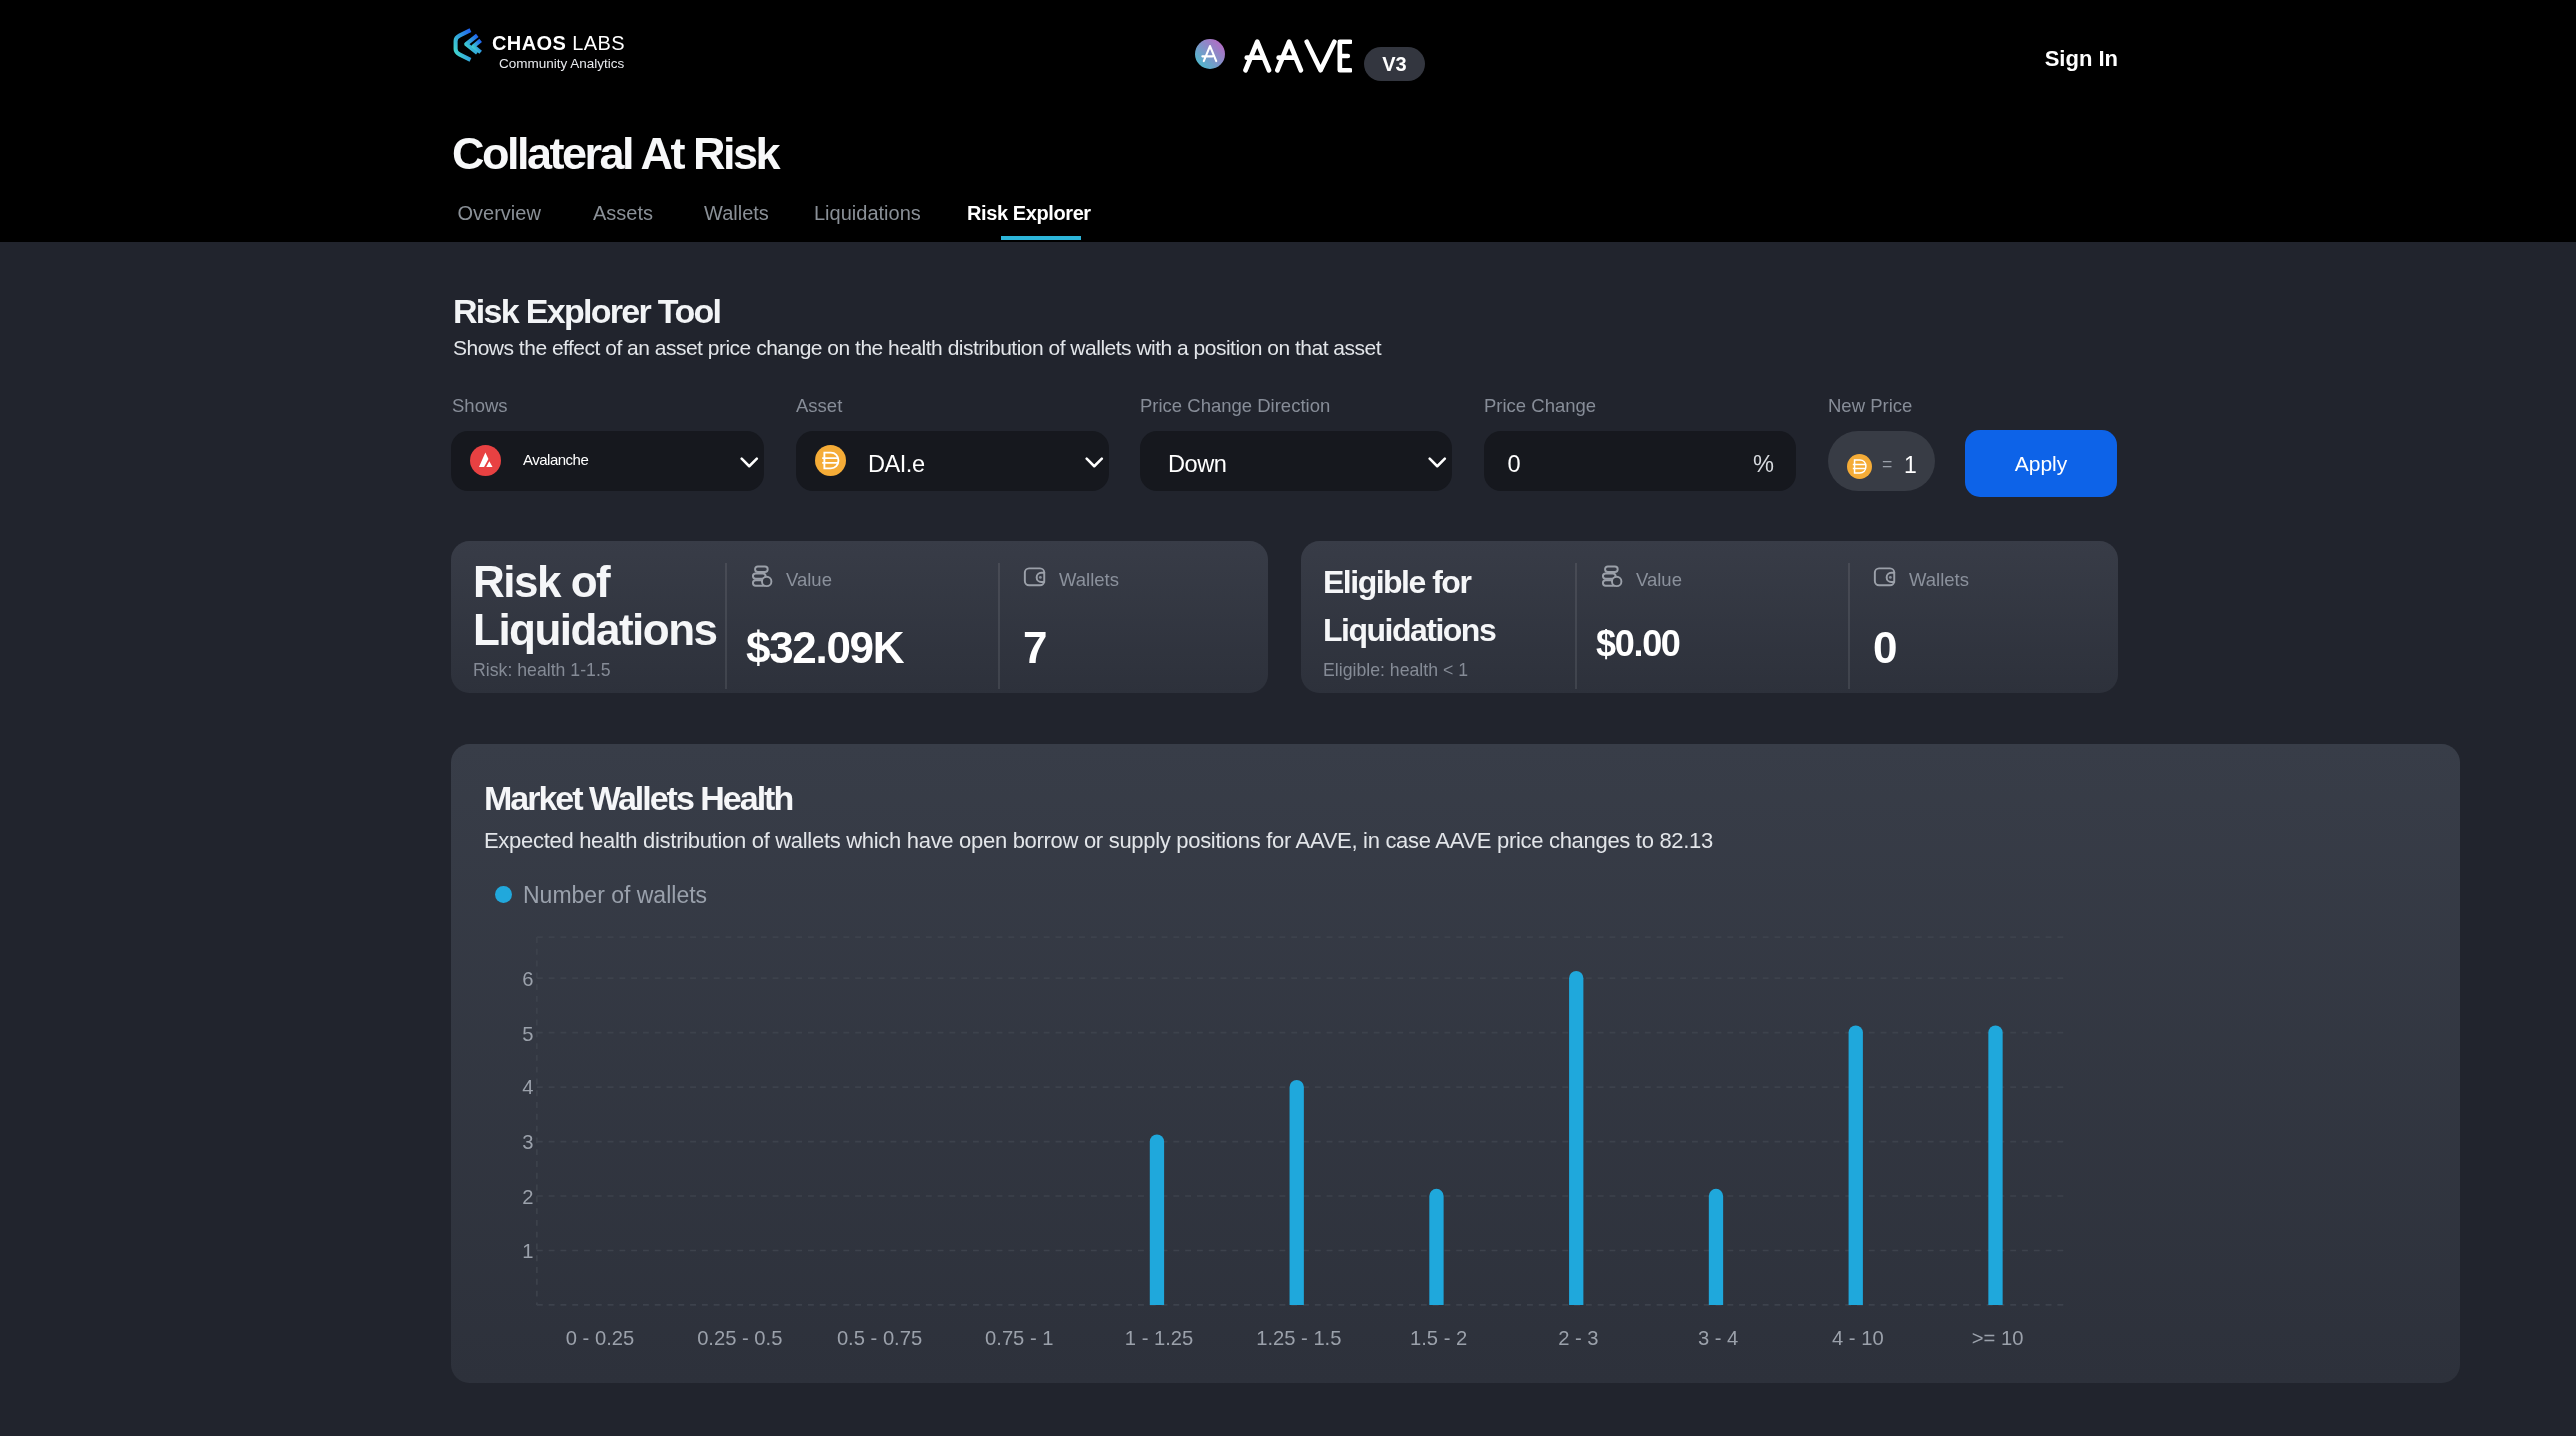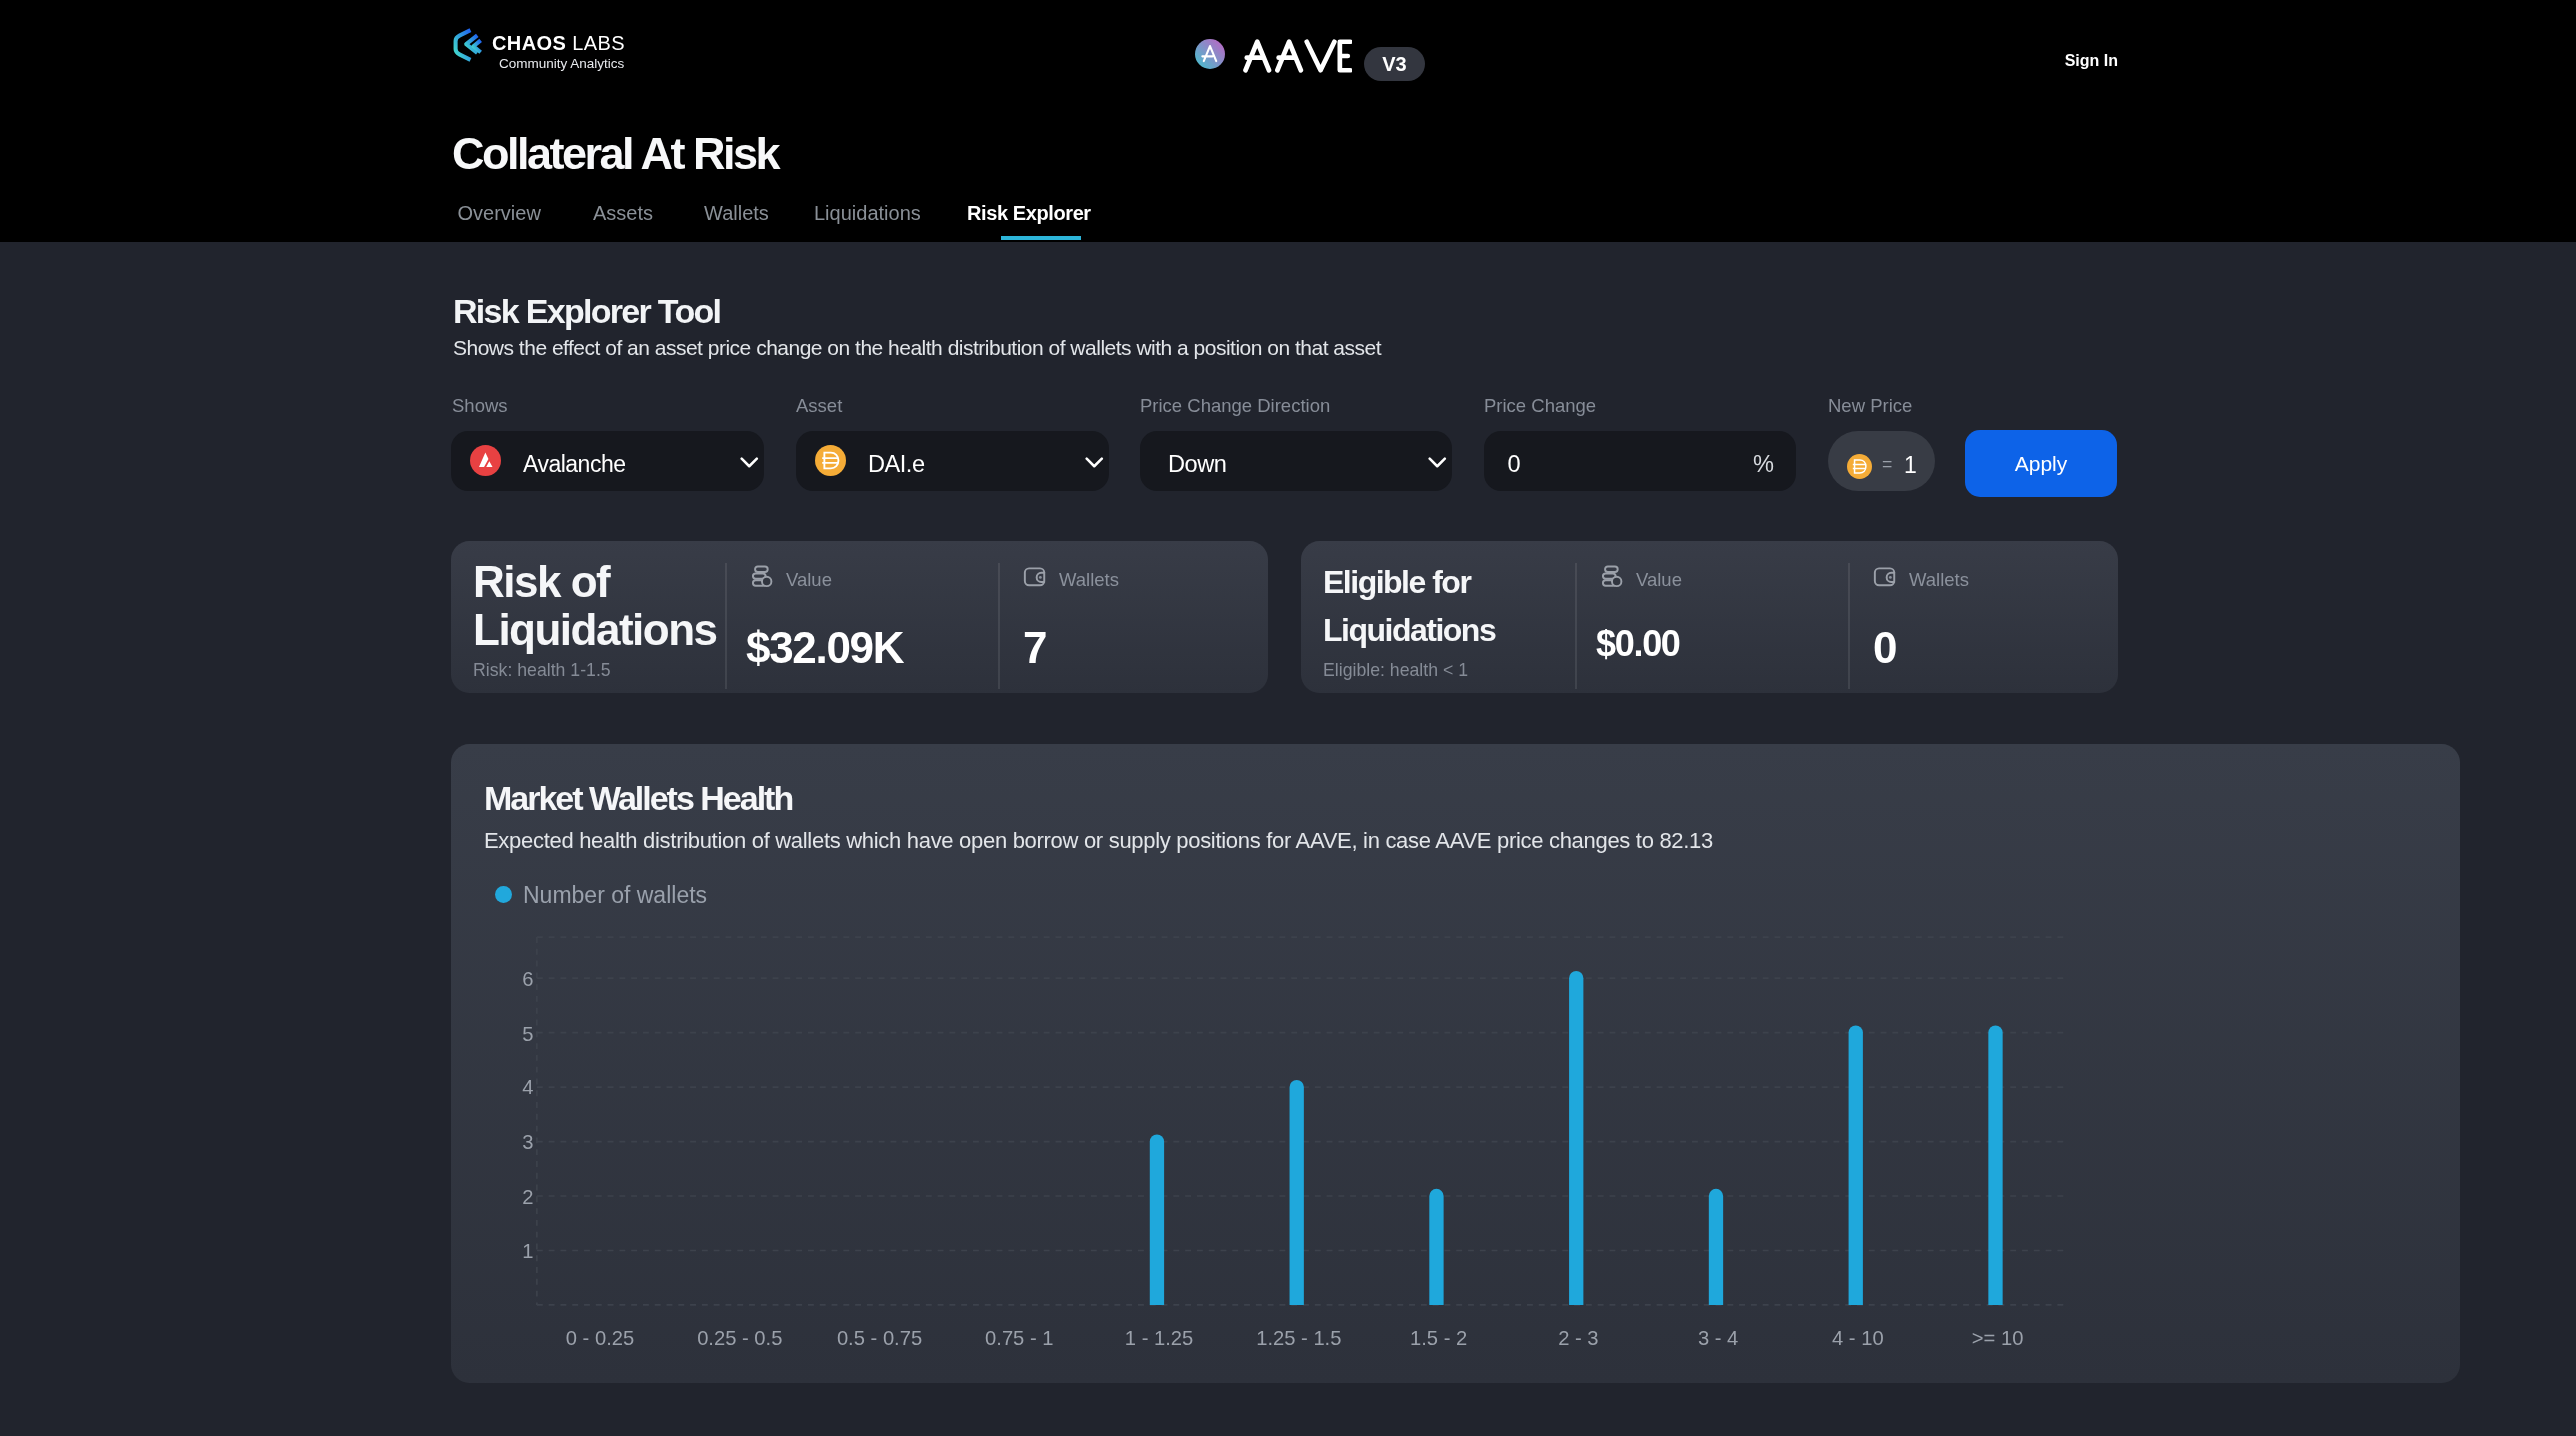--- a/index.html
+++ b/index.html
@@ -45,21 +45,21 @@
         <path d="M3 37 L17 3 L31 37"></path>
         <path d="M4.5 22 L24 22"></path>
         <path d="M41 37 L55 3 L69 37"></path>
         <path d="M42.5 22 L62 22"></path>
         <path d="M76 3 L92.5 37 L109 3"></path>
         <path d="M115.5 3 L115.5 37 M115.5 3 L128 3 M115.5 20 L125 20 M115.5 37 L128 37"></path>
       </g>
     </svg>
     <div class="abs" style="left:1364px; top:47px; width:61px; height:34px; background:#33363f; border-radius:17px; color:#fff; font-size:20px; font-weight:bold; text-align:center; line-height:35px;">V3</div>
 
-    <div class="abs" style="left:1961px; top:52px; width:157px; text-align:right; font-size:16px; font-weight:bold; color:#ffffff;">Sign In</div>
+    <div class="abs" style="left:1961px; top:46px; width:157px; text-align:right; font-size:22px; font-weight:bold; color:#ffffff;">Sign In</div>
 
     <div class="abs" style="left:452px; top:128px; font-size:45px; letter-spacing:-2.5px; font-weight:bold; color:#f7f8f9;">Collateral At Risk</div>
 
     <div class="abs" style="left:455px; top:202px; font-size:20px; color:#8a9097; white-space:nowrap;">
       <span style="position:absolute; left:2.5px;">Overview</span>
       <span style="position:absolute; left:138px;">Assets</span>
       <span style="position:absolute; left:249px;">Wallets</span>
       <span style="position:absolute; left:359px;">Liquidations</span>
       <span style="position:absolute; left:512px; color:#ffffff; font-weight:bold; letter-spacing:-0.4px;">Risk Explorer</span>
     </div>
@@ -73,21 +73,21 @@
   <div class="abs grey" style="left:796px; top:395px; font-size:18.5px;">Asset</div>
   <div class="abs grey" style="left:1140px; top:395px; font-size:18.5px;">Price Change Direction</div>
   <div class="abs grey" style="left:1484px; top:395px; font-size:18.5px;">Price Change</div>
   <div class="abs grey" style="left:1828px; top:395px; font-size:18.5px;">New Price</div>
 
   <div class="abs" style="left:451px; top:431px; width:313px; height:60px; background:#16181e; border-radius:17px;">
     <svg class="abs" style="left:19.4px; top:14.3px;" width="31" height="31" viewBox="0 0 43 43">
       <circle cx="21.5" cy="21.5" r="21.5" fill="#e84142"></circle>
       <path d="M12.5 30.5 L21.3 10.5 L25.6 19.3 L19.5 30.5 Z M22.5 30.5 L26.8 22.7 L31.3 30.5 Z" fill="#ffffff"></path>
     </svg>
-    <div class="abs" style="left:72px; top:20px; font-size:23px; letter-spacing:-0.5px; color:#fff;">Avalanche</div>
+    <div class="abs" style="left:72px; top:20px; font-size:15px; letter-spacing:-0.5px; color:#fff;">Avalanche</div>
     <svg class="abs" style="left:289px; top:26px;" width="18.5" height="11.8" viewBox="0 0 22 14">
         <path d="M2 2 L11 11 L20 2" fill="none" stroke="#fff" stroke-width="3" stroke-linecap="round" stroke-linejoin="round"></path>
       </svg>
   </div>
 
   <div class="abs" style="left:796px; top:431px; width:313px; height:60px; background:#16181e; border-radius:17px;">
     <svg class="abs" style="left:19.4px; top:14.3px;" width="31" height="31" viewBox="0 0 43 43">
       <circle cx="21.5" cy="21.5" r="21.5" fill="#f5ac37"></circle>
       <path d="M13 10.5 H22 C28 10.5 32.5 15 32.5 21.5 C32.5 28 28 32.5 22 32.5 H13 Z" fill="none" stroke="#ffffff" stroke-width="2.6"></path>
       <path d="M10 18.2 H32 M10 24.8 H32" stroke="#ffffff" stroke-width="2.6"></path>

